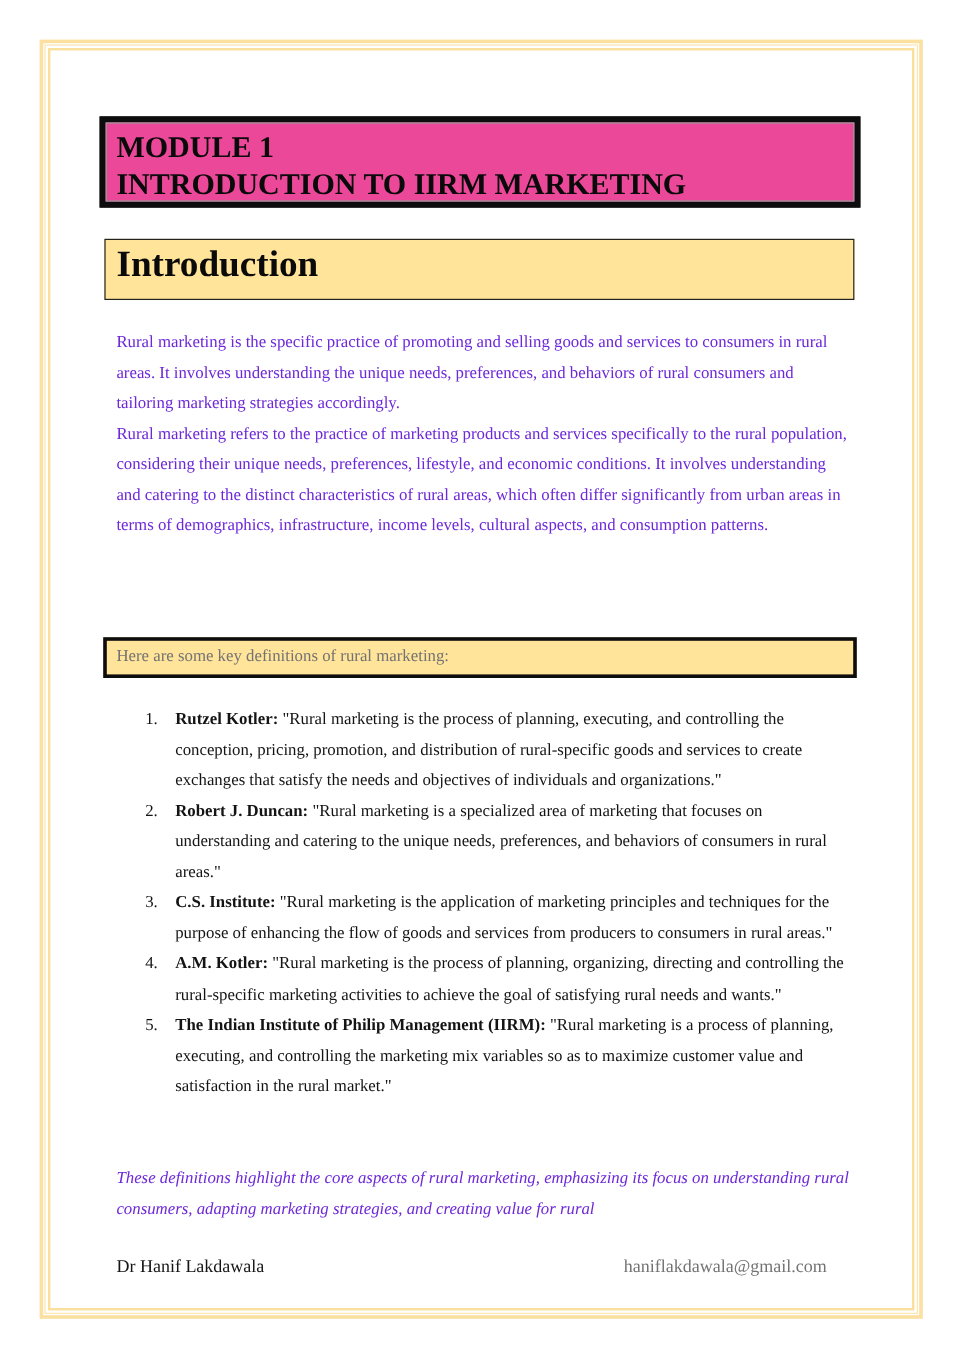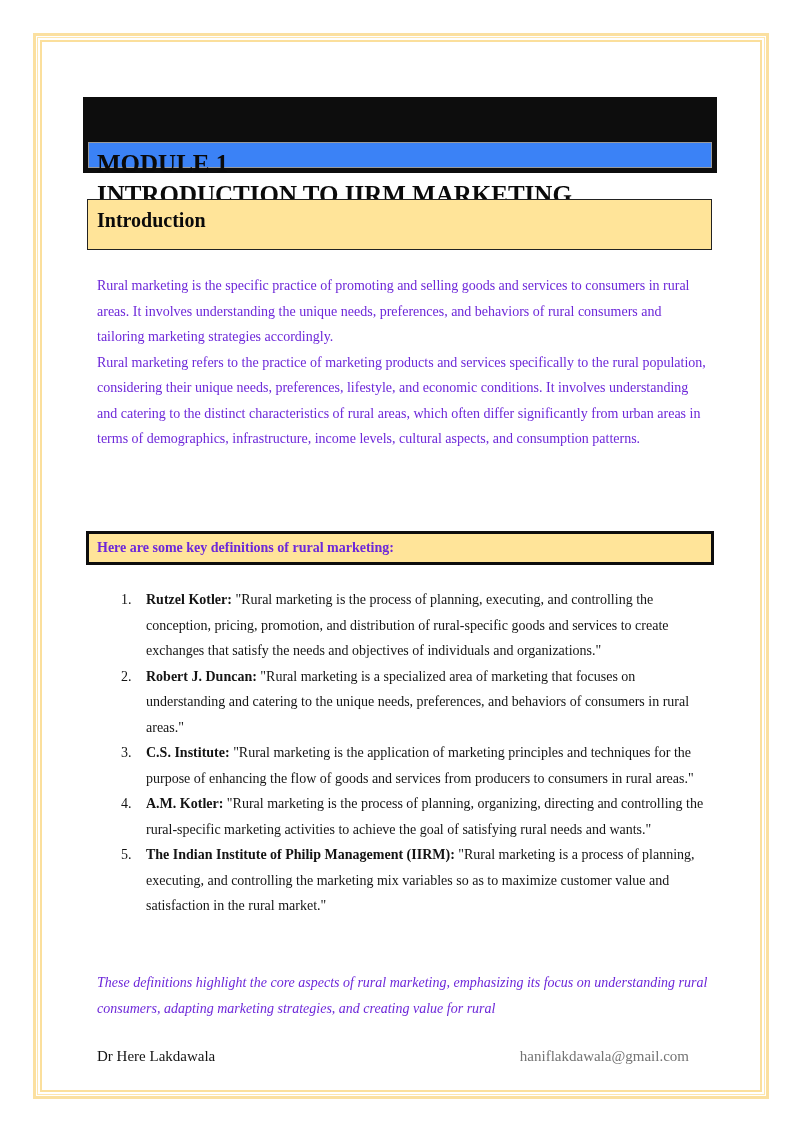--- a/index.html
+++ b/index.html
@@ -45,24 +45,23 @@
     width: 634px;
     height: 76px;
     box-sizing: border-box;
     border: 4px solid #0d0d0d;
     background: #0d0d0d;
   }
   .module-box-inner {
     position: absolute;
     left: 1px; top: 1px; right: 1px; bottom: 1px;
     border: 1px solid #9a9a9a;
-    background: #3b82f6;
+    background: #ec4899;
     padding: 5px 0 0 8px;
     box-sizing: border-box;
-    margin-top: 40px;
   }
   .module-line {
     font-size: 25px;
     font-weight: bold;
     line-height: 31px;
     color: #0a0a0a;
     white-space: nowrap;
   }
 
   .intro-box {
@@ -70,21 +69,21 @@
     left: 87px;
     top: 199px;
     width: 625px;
     height: 51px;
     box-sizing: border-box;
     border: 1.5px solid #222;
     background: #ffe499;
     padding: 3px 0 0 9px;
   }
   .intro-title {
-    font-size: 20px;
+    font-size: 31px;
     font-weight: bold;
     line-height: 34px;
     color: #0a0a0a;
   }
 
   .body-text {
     position: absolute;
     left: 97px;
     width: 612px;
     font-size: 14px;
@@ -103,23 +102,23 @@
     top: 531px;
     width: 628px;
     height: 34px;
     box-sizing: border-box;
     border: 3px solid #0d0d0d;
     background: #ffe499;
     padding: 4px 0 0 8px;
   }
   .defs-title {
     font-size: 14px;
-    font-weight: bold;
+    font-weight: normal;
     line-height: 20px;
-    color: #6d28d9;
+    color: #737373;
   }
 
   .defs-list {
     position: absolute;
     left: 97px;
     top: 587px;
     width: 612px;
     margin: 0;
     padding: 0;
     list-style: none;
@@ -199,14 +198,14 @@
   </li>
   <li>
     <span class="num">5.</span><span class="author">The Indian Institute of Philip Management (IIRM):</span><span> "Rural marketing is a process of planning, executing, and controlling the marketing mix variables so as to maximize customer value and satisfaction in the rural market."</span>
   </li>
 </ol>
 
 <div class="body-text closing">
   <p>These definitions highlight the core aspects of rural marketing, emphasizing its focus on understanding rural consumers, adapting marketing strategies, and creating value for rural</p>
 </div>
 
-<div class="footer-left">Dr Here Lakdawala</div>
+<div class="footer-left">Dr Hanif Lakdawala</div>
 <div class="footer-right">haniflakdawala@gmail.com</div>
 
 </body></html>

